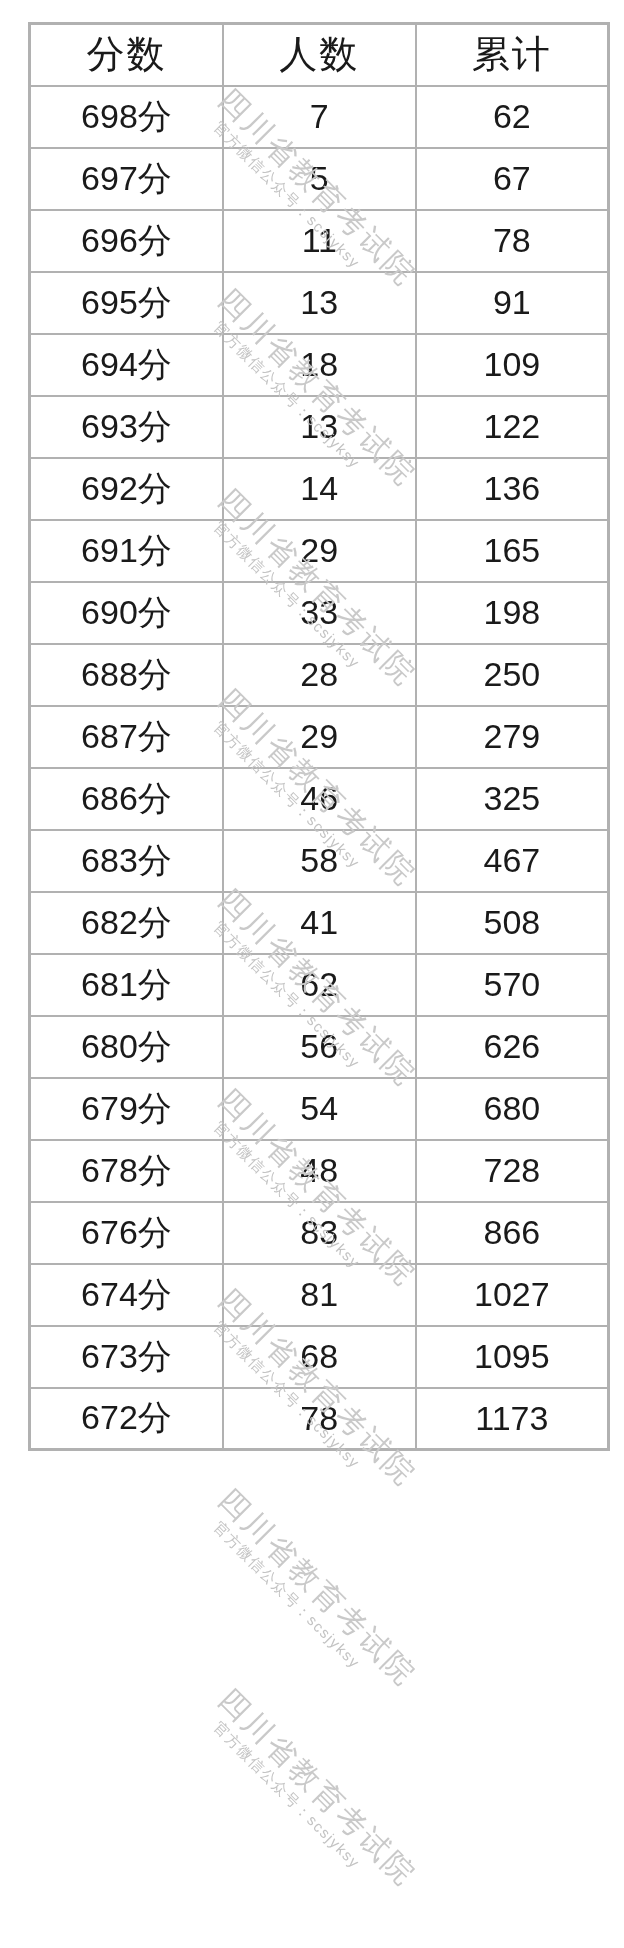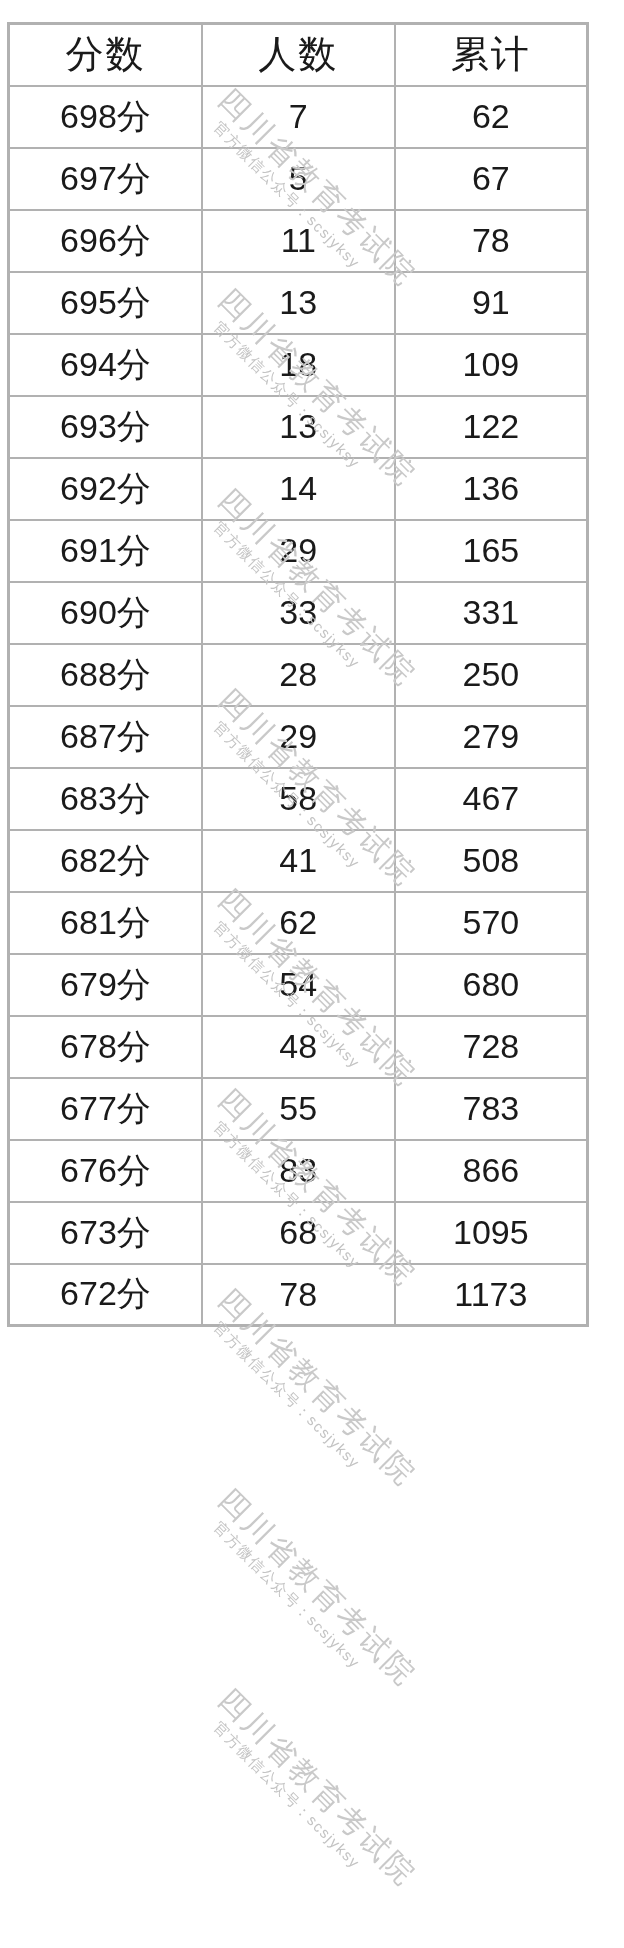--- a/index.html
+++ b/index.html
@@ -17,21 +17,21 @@
   }
   .page {
     position: relative;
     width: 624px;
     height: 1948px;
     background: #ffffff;
     overflow: hidden;
   }
   table.score-table {
     position: absolute;
-    left: 7px;
+    left: 28px;
     top: 22px;
     width: 582px;
     border-collapse: collapse;
     table-layout: fixed;
     border: 3px solid var(--border);
     background: #ffffff;
   }
   .score-table th,
   .score-table td {
     border: 2px solid var(--border);
@@ -137,68 +137,78 @@
     <td>136</td>
   </tr>
         <tr>
     <td>691分</td>
     <td>29</td>
     <td>165</td>
   </tr>
         <tr>
     <td>690分</td>
     <td>33</td>
-    <td>331</td>
+    <td>198</td>
   </tr>
         <tr>
     <td>688分</td>
     <td>28</td>
     <td>250</td>
   </tr>
         <tr>
     <td>687分</td>
     <td>29</td>
     <td>279</td>
   </tr>
         <tr>
+    <td>686分</td>
+    <td>46</td>
+    <td>325</td>
+  </tr>
+        <tr>
     <td>683分</td>
     <td>58</td>
     <td>467</td>
   </tr>
         <tr>
     <td>682分</td>
     <td>41</td>
     <td>508</td>
   </tr>
         <tr>
     <td>681分</td>
     <td>62</td>
     <td>570</td>
   </tr>
         <tr>
+    <td>680分</td>
+    <td>56</td>
+    <td>626</td>
+  </tr>
+        <tr>
     <td>679分</td>
     <td>54</td>
     <td>680</td>
   </tr>
         <tr>
     <td>678分</td>
     <td>48</td>
     <td>728</td>
   </tr>
         <tr>
-    <td>677分</td>
-    <td>55</td>
-    <td>783</td>
-  </tr>
-        <tr>
     <td>676分</td>
     <td>83</td>
     <td>866</td>
   </tr>
         <tr>
+    <td>674分</td>
+    <td>81</td>
+    <td>1027</td>
+  </tr>
+        <tr>
     <td>673分</td>
     <td>68</td>
     <td>1095</td>
   </tr>
         <tr>
     <td>672分</td>
     <td>78</td>
     <td>1173</td>
   </tr>
       </tbody>

